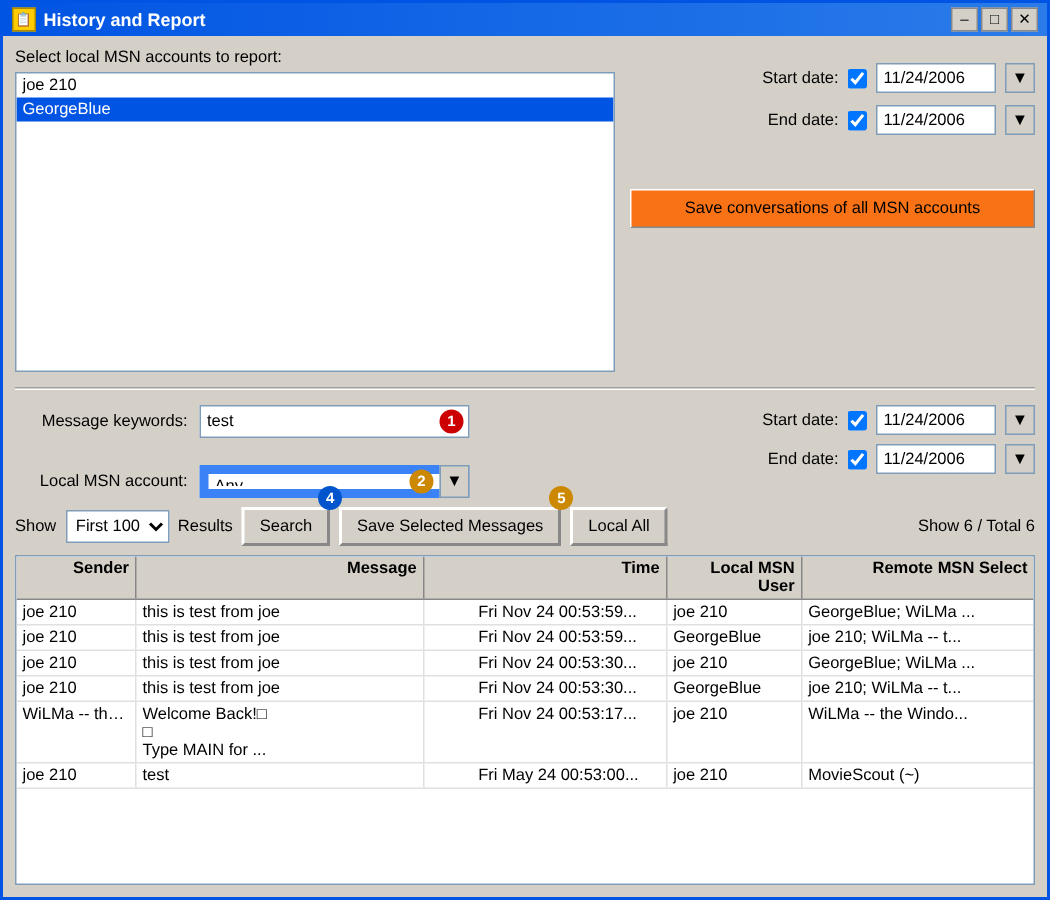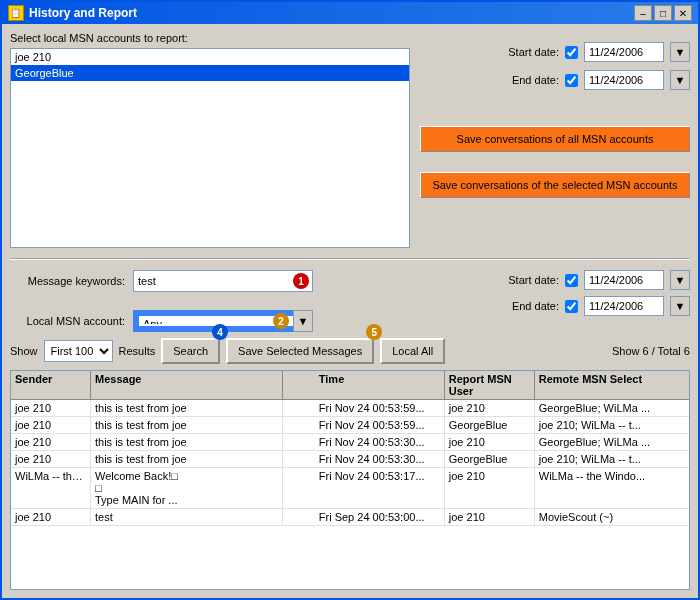--- a/index.html
+++ b/index.html
@@ -88,21 +88,21 @@
     
     .action-btn {
       height: 26px; background: #d4d0c8; border: 2px solid; border-top-color: #fff; border-left-color: #fff; border-right-color: #888; border-bottom-color: #888; cursor: pointer; font-size: 11px; color: #000; padding: 0 10px;
     }
     
     .show-total { color: #000; margin-left: auto; }
     
     .results-area { flex: 1; border: 1px solid #7f9db9; background: white; display: flex; flex-direction: column; overflow: hidden; }
     
     .results-header { display: flex; background: #d4d0c8; border-bottom: 1px solid #888; }
-    .col-header { padding: 2px 4px; border-right: 1px solid #888; font-weight: bold; color: #000; cursor: pointer; user-select: none; }
+    .col-header { padding: 2px 4px; border-right: 1px solid #888; font-weight: bold; color: #000; cursor: pointer; user-select: none; text-align: right; }
     .col-header:last-child { border-right: none; }
     
     .results-body { flex: 1; overflow-y: auto; }
     .result-row { display: flex; border-bottom: 1px solid #e0e0e0; }
     .result-cell { padding: 2px 4px; border-right: 1px solid #e0e0e0; overflow: hidden; white-space: nowrap; text-overflow: ellipsis; color: #000; }
     .result-cell:last-child { border-right: none; }
     
     .col-sender { width: 80px; flex-shrink: 0; }
     .col-message { flex: 1; min-width: 0; }
     .col-time { width: 130px; flex-shrink: 0; margin-left: 32px; }
@@ -152,21 +152,20 @@
           <span class="date-label">End date:</span>
           <input type="checkbox" class="date-checkbox" checked="" style="">
           <input type="text" class="date-input" value="11/24/2006" style="">
           <div class="date-dropdown">▼</div>
         </div>
 
         <div style="height: 20px;"></div>
 
         <button class="save-btn">Save conversations of all MSN accounts</button>
         <div style="height: 4px;"></div>
-        <button class="save-btn">Save conversations of the selected MSN accounts</button>
       </div>
     </div>
 
     <div class="separator"></div>
 
     <div>
       <div class="full-row">
         <div class="left-search">
 
           <div class="search-row" style="margin-bottom: 18px;">
@@ -226,21 +225,21 @@
       </div>
       <button class="action-btn">Local All</button>
       <span class="show-total">Show 6 / Total 6</span>
     </div>
 
     <div class="results-area">
       <div class="results-header">
         <div class="col-header col-sender">Sender</div>
         <div class="col-header col-message">Message</div>
         <div class="col-header col-time">Time</div>
-        <div class="col-header col-local">Report MSN User</div>
+        <div class="col-header col-local">Local MSN User</div>
         <div class="col-header col-remote">Remote MSN Select</div>
       </div>
       <div class="results-body" id="results-body">
           <div class="result-row">
       <div class="result-cell col-sender">joe 210</div>
       <div class="result-cell col-message">this is test from joe</div>
       <div class="result-cell col-time">Fri Nov 24 00:53:59...</div>
       <div class="result-cell col-local">joe 210</div>
       <div class="result-cell col-remote">GeorgeBlue; WiLMa ...</div>
     </div>
@@ -268,21 +267,21 @@
           <div class="result-row">
       <div class="result-cell col-sender">WiLMa -- the Wi...</div>
       <div class="result-cell col-message">Welcome Back!□<br>□<br>Type MAIN for ...</div>
       <div class="result-cell col-time">Fri Nov 24 00:53:17...</div>
       <div class="result-cell col-local">joe 210</div>
       <div class="result-cell col-remote">WiLMa -- the Windo...</div>
     </div>
           <div class="result-row">
       <div class="result-cell col-sender">joe 210</div>
       <div class="result-cell col-message">test</div>
-      <div class="result-cell col-time">Fri Sep 24 00:53:00...</div>
+      <div class="result-cell col-time">Fri May 24 00:53:00...</div>
       <div class="result-cell col-local">joe 210</div>
       <div class="result-cell col-remote">MovieScout (~)</div>
     </div>
         </div>
     </div>
 
   </div>
 </div>
 
 </body></html>

